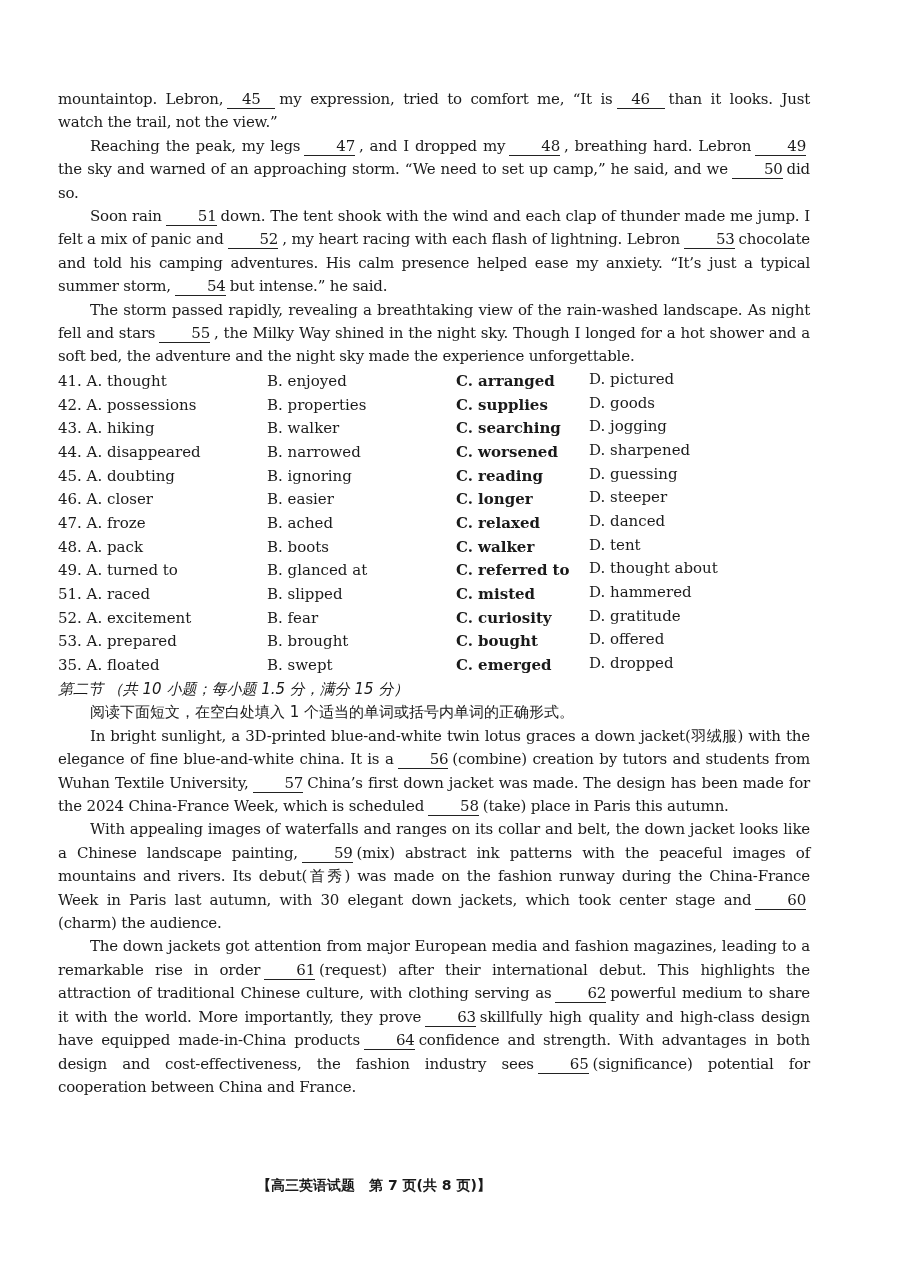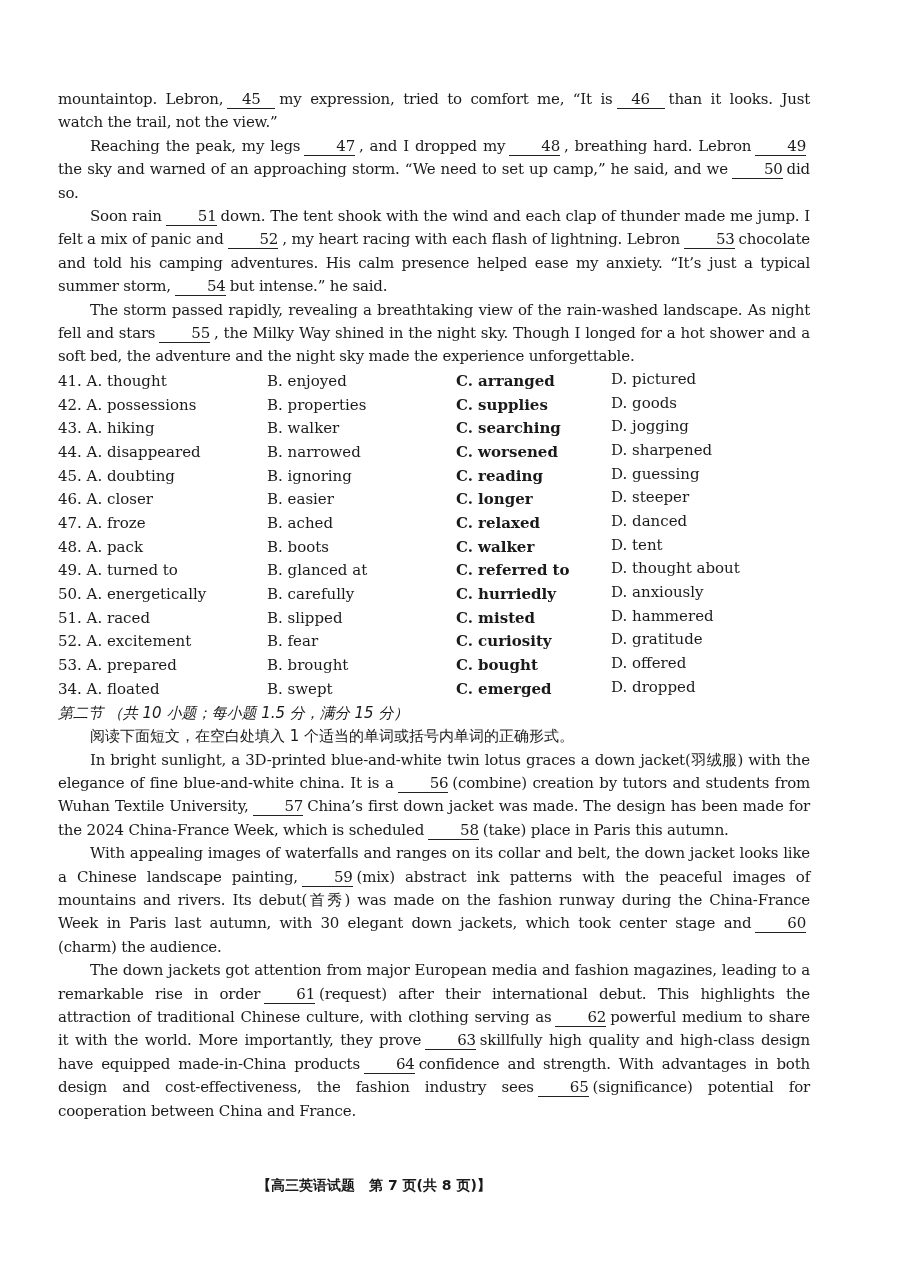--- a/index.html
+++ b/index.html
@@ -14,21 +14,21 @@
   .blank {
     display: inline-block; min-width: 48px; border-bottom: 1px solid #222;
     text-align: center; line-height: 17px; margin: 0 4px; font-size: 15px;
   }
   .opts { margin-top: 1px; }
   .opt-row { position: relative; height: 23.7px; font-size: 15px; line-height: 23.7px; }
   .opt-row span { position: absolute; white-space: nowrap; }
   .c-a { left: 0; }
   .c-b { left: 209px; }
   .c-c { left: 398px; font-weight: bold; }
-  .c-d { left: 553px; top: -2px; }
+  .c-d { left: 531px; top: -2px; }
   .sec-head { font-family: "DejaVu Sans", "Liberation Sans", sans-serif; font-size: 15px; line-height: 23.5px; margin: 0; font-style: italic; }
   .instr { font-family: "DejaVu Sans", "Liberation Sans", sans-serif; font-size: 15px; line-height: 23.5px; text-indent: 32px; margin: 0; }
   .footer {
     position: absolute; top: 1177px; left: 0; width: 748px; text-align: center;
     font-family: "DejaVu Sans", "Liberation Sans", sans-serif; font-size: 14px; font-weight: bold;
   }
 </style>
 </head>
 <body>
 
@@ -88,45 +88,39 @@
         <span class="c-c">C. walker</span>
         <span class="c-d">D. tent</span>
       </div>
       <div class="opt-row">
         <span class="c-a">49. A. turned to</span>
         <span class="c-b">B. glanced at</span>
         <span class="c-c">C. referred to</span>
         <span class="c-d">D. thought about</span>
       </div>
       <div class="opt-row">
-        <span class="c-a">50. A. energetically</span>
-        <span class="c-b">B. carefully</span>
-        <span class="c-c">C. hurriedly</span>
-        <span class="c-d">D. anxiously</span>
-      </div>
-      <div class="opt-row">
         <span class="c-a">51. A. raced</span>
         <span class="c-b">B. slipped</span>
         <span class="c-c">C. misted</span>
         <span class="c-d">D. hammered</span>
       </div>
       <div class="opt-row">
         <span class="c-a">52. A. excitement</span>
         <span class="c-b">B. fear</span>
         <span class="c-c">C. curiosity</span>
         <span class="c-d">D. gratitude</span>
       </div>
       <div class="opt-row">
         <span class="c-a">53. A. prepared</span>
         <span class="c-b">B. brought</span>
         <span class="c-c">C. bought</span>
         <span class="c-d">D. offered</span>
       </div>
       <div class="opt-row">
-        <span class="c-a">34. A. floated</span>
+        <span class="c-a">35. A. floated</span>
         <span class="c-b">B. swept</span>
         <span class="c-c">C. emerged</span>
         <span class="c-d">D. dropped</span>
       </div>
     </div>
   <p class="sec-head">第二节 （共 10 小题；每小题 1.5 分，满分 15 分）</p>
   <p class="instr">阅读下面短文，在空白处填入 1 个适当的单词或括号内单词的正确形式。</p>
   <div id="passage2">
       <p class="p indent">In bright sunlight, a 3D-printed blue-and-white twin lotus graces a down jacket(羽绒服) with the elegance of fine blue-and-white china. It is a<span class="blank">56</span>(combine) creation by tutors and students from Wuhan Textile University,<span class="blank">57</span>China’s first down jacket was made. The design has been made for the 2024 China-France Week, which is scheduled<span class="blank">58</span>(take) place in Paris this autumn.</p>
       <p class="p indent">With appealing images of waterfalls and ranges on its collar and belt, the down jacket looks like a Chinese landscape painting,<span class="blank">59</span>(mix) abstract ink patterns with the peaceful images of mountains and rivers. Its debut(首秀) was made on the fashion runway during the China-France Week in Paris last autumn, with 30 elegant down jackets, which took center stage and<span class="blank">60</span>(charm) the audience.</p>

